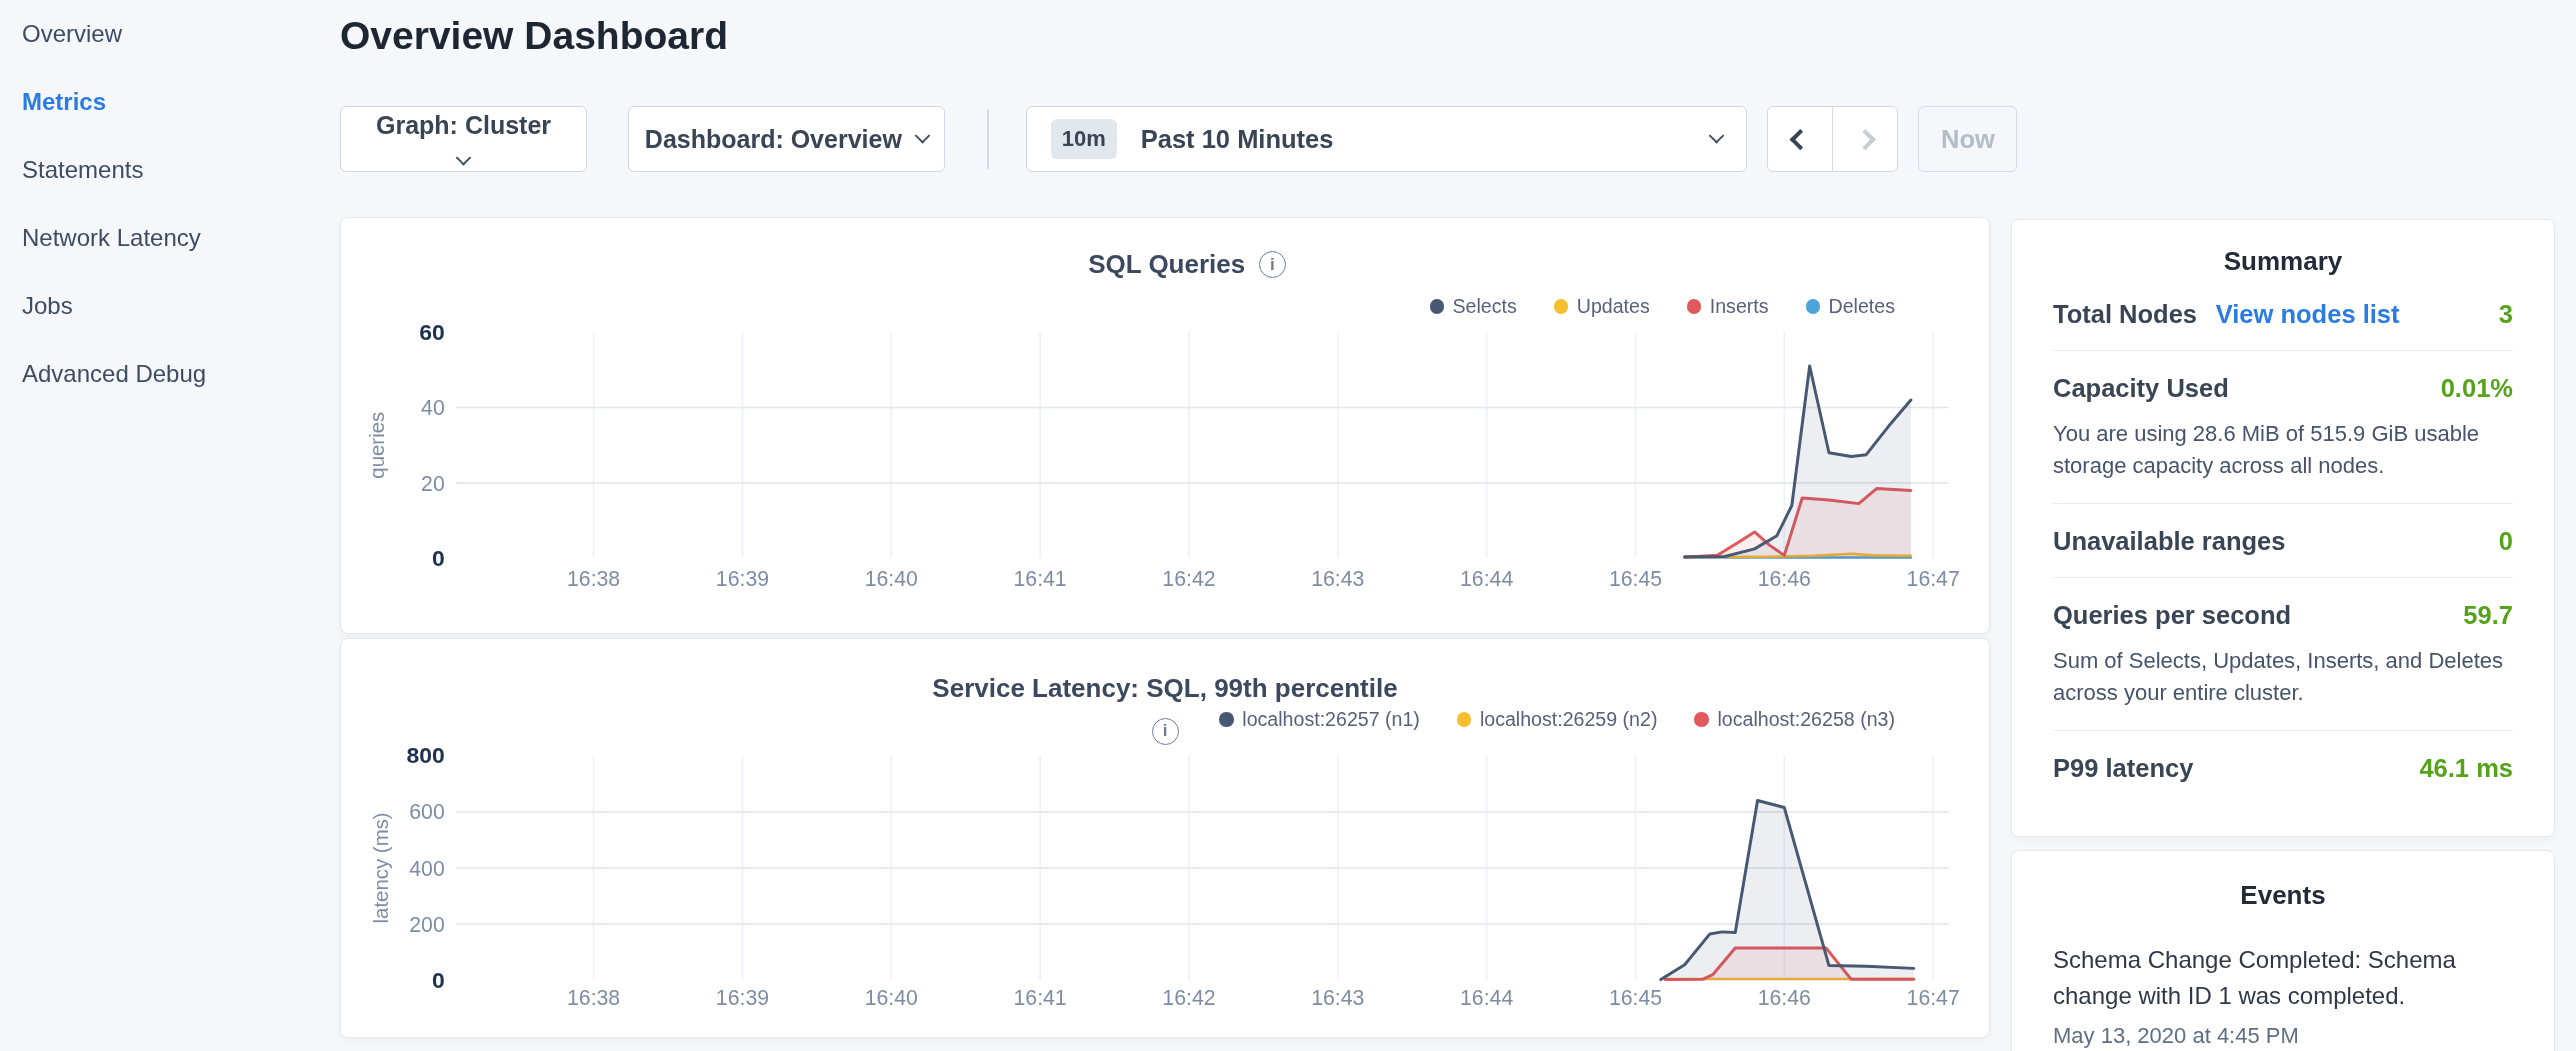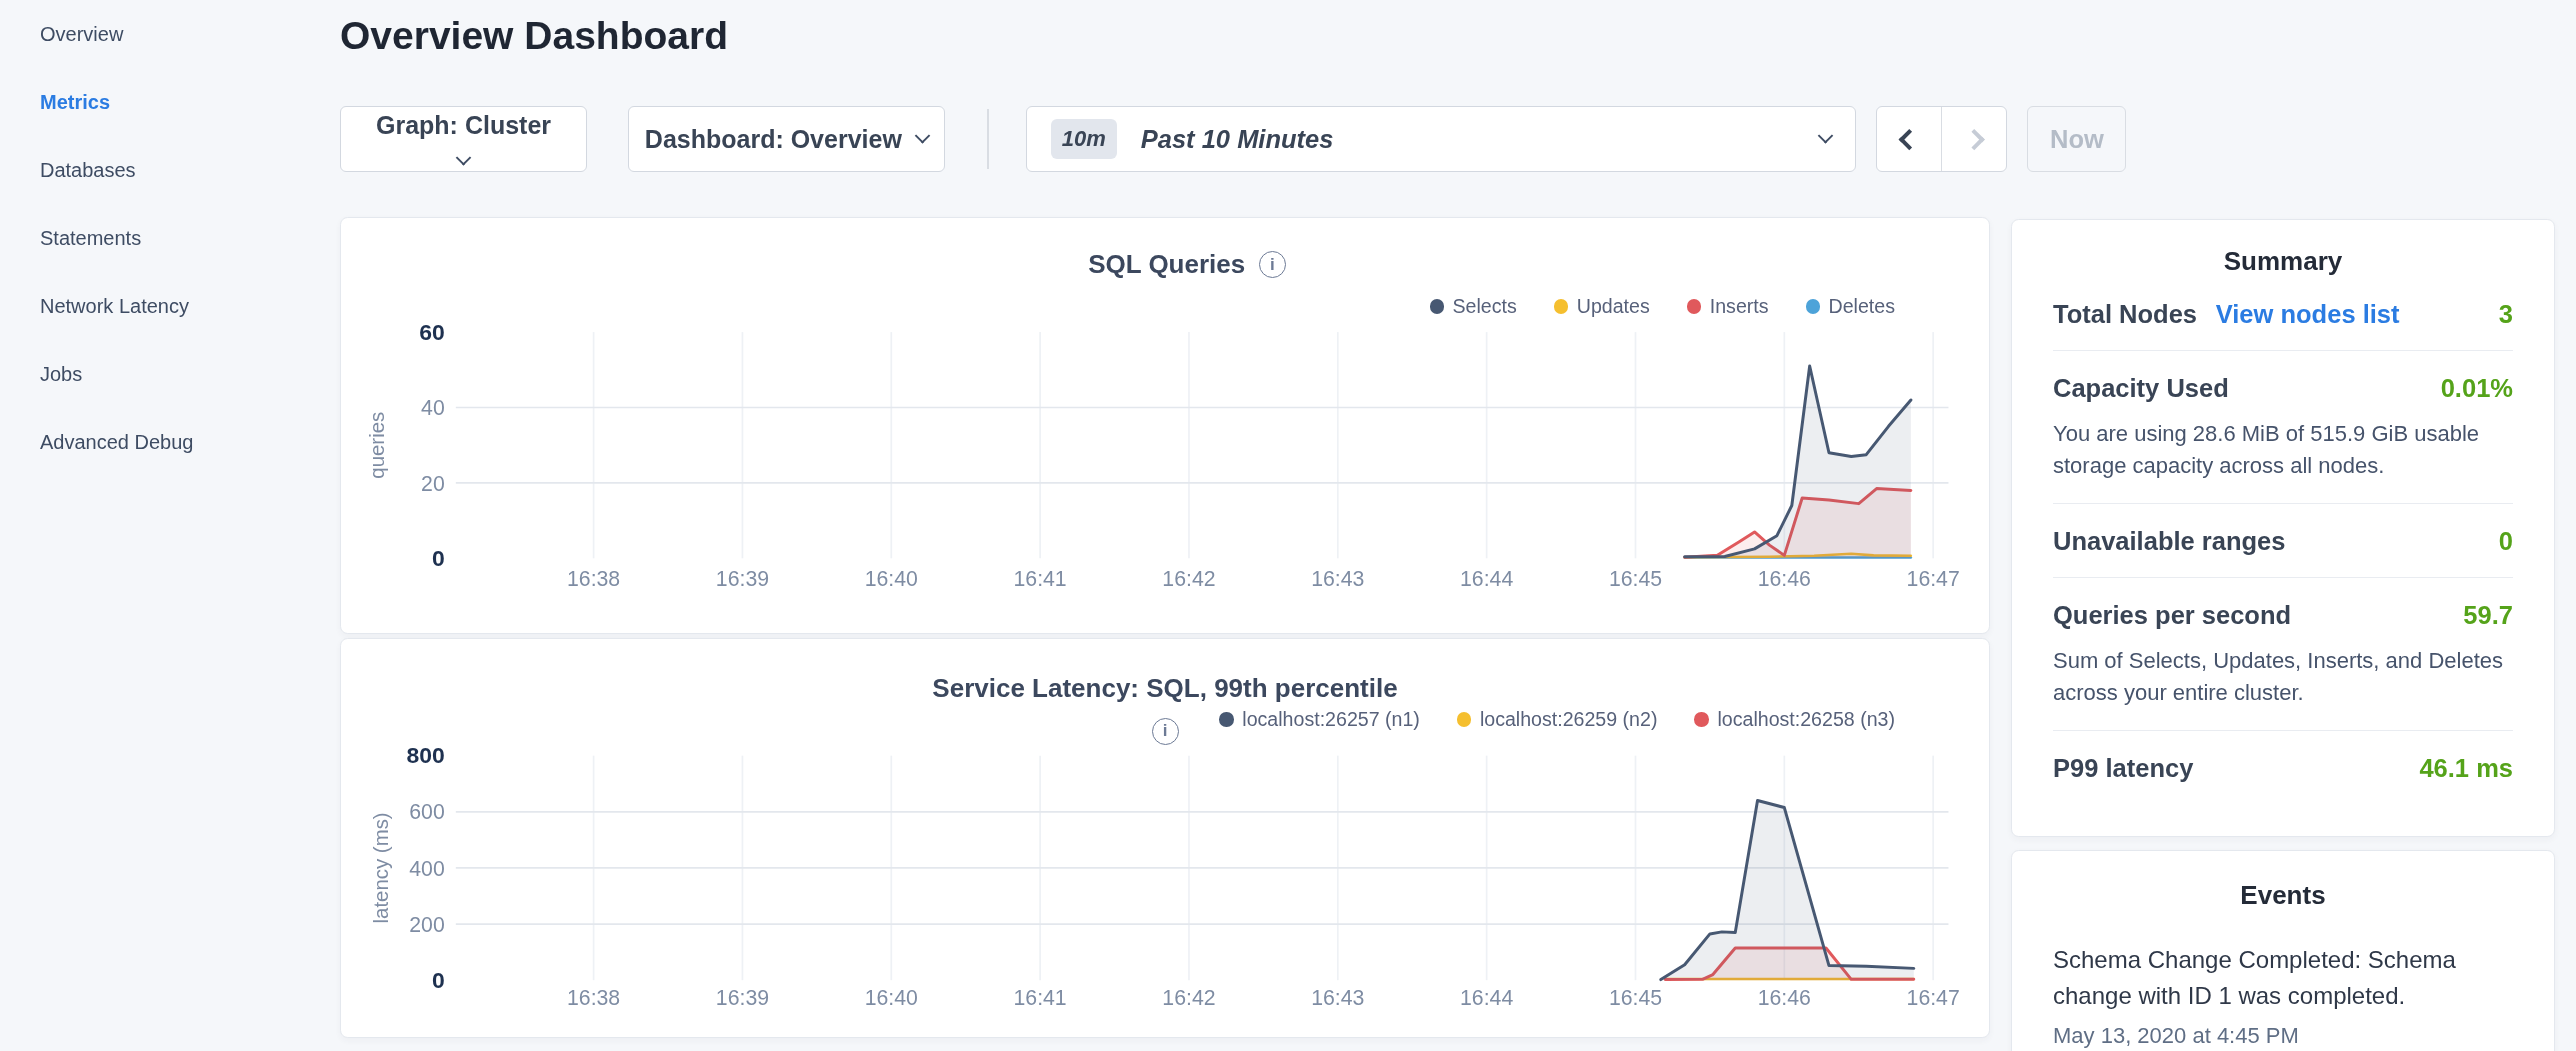--- a/index.html
+++ b/index.html
@@ -2,39 +2,39 @@
 <html style="font-size:13.6px"><head>
 <meta charset="utf-8">
 <style>
   * { margin:0; padding:0; box-sizing:border-box; }
   html,body { width:2576px; height:1051px; overflow:hidden; }
   body { background:#f5f7fa; font-family:"Liberation Sans", sans-serif; color:#394455; position:relative; }
 
   
   .sidebar { position:absolute; left:0; top:0; width:340px; height:1051px; }
   .sidebar ul { list-style:none; }
-  .sidebar li { height:68px; display:flex; align-items:center; padding-left:40px;
-                font-size:20px; color:#3e4c63; cursor:pointer; }
+  .sidebar li { height:68px; display:flex; align-items:center; padding-left:22px;
+                font-size:24px; color:#3e4c63; cursor:pointer; }
   .sidebar li.active { color:#2b7ce2; font-weight:bold; }
 
   
   .page-title { position:absolute; left:340px; top:13.6px; font-size:39px; font-weight:bold; color:#1f2633; }
 
   
   .toolbar { position:absolute; left:340px; top:106px; height:66px; display:flex; align-items:stretch; }
   .dd-btn { display:flex; align-items:center; justify-content:center; gap:15.3px;
             background:#fff; border:1.7px solid #d3d8e0; border-radius:6px;
             font-size:25px; font-weight:bold; color:#394455; cursor:pointer; }
   .dd-graph { width:247px;flex-direction:column; }
   .dd-dash  { width:317px; margin-left:41px; }
   .chev-down { width:11px; height:11px; border-right:2.6px solid #3e4c63; border-bottom:2.6px solid #3e4c63;
                transform:rotate(45deg) translate(-2.6px,-2.6px); display:inline-block; }
   .vdiv { width:1.7px; background:#d9dde3; margin:3.4px 37px 3.4px 42px; }
-  .time-picker { width:830px; background:#fff; border:1.7px solid #d3d8e0; border-radius:6px;
-                 display:flex; align-items:center; padding:0 24px; cursor:pointer;font-style:italic; }
+  .time-picker { width:721px; background:#fff; border:1.7px solid #d3d8e0; border-radius:6px;
+                 display:flex; align-items:center; padding:0 24px; cursor:pointer; }
   .time-badge { background:#e2e6ed; border-radius:6px; padding:6.8px 11px; font-size:22px; font-weight:bold; color:#394455; }
   .time-label { font-size:25.5px; font-weight:bold; margin-left:24px; flex:1; }
   .pager { display:flex; margin-left:20.4px; width:131px; background:#fff;
            border:1.7px solid #d3d8e0; border-radius:6px; overflow:hidden; }
   .pager button { flex:1; background:transparent; border:none; display:flex; align-items:center; justify-content:center; cursor:pointer; }
   .pager button:first-child { border-right:1.7px solid #d9dde3; }
   .chev-left  { width:14.5px; height:14.5px; border-left:4.3px solid #394455; border-bottom:4.3px solid #394455; transform:rotate(45deg); }
   .chev-right { width:14.5px; height:14.5px; border-right:4.3px solid #c6ccd6; border-top:4.3px solid #c6ccd6; transform:rotate(45deg); }
   .now-btn { width:99px; margin-left:20.4px; background:transparent; border:1.7px solid #d9dde3; border-radius:6px;
              font-size:25.5px; font-weight:bold; color:#b4bcc7; font-family:inherit; }
@@ -75,21 +75,20 @@
   .event-msg { font-size:24px; color:#2f3848; line-height:1.5; margin-top:31px; }
   .event-time { font-size:22px; color:#5f6e85; margin-top:8.5px; }
 </style>
 </head>
 <body>
 
 <nav class="sidebar">
   <ul id="nav-list">
       <li>Overview</li>
       <li class="active" style="color: rgb(43, 124, 226);">Metrics</li>
-      <li>Databases</li>
       <li>Statements</li>
       <li>Network Latency</li>
       <li>Jobs</li>
       <li>Advanced Debug</li>
     </ul>
 </nav>
 
 <h1 class="page-title">Overview Dashboard</h1>
 
 <div class="toolbar">

